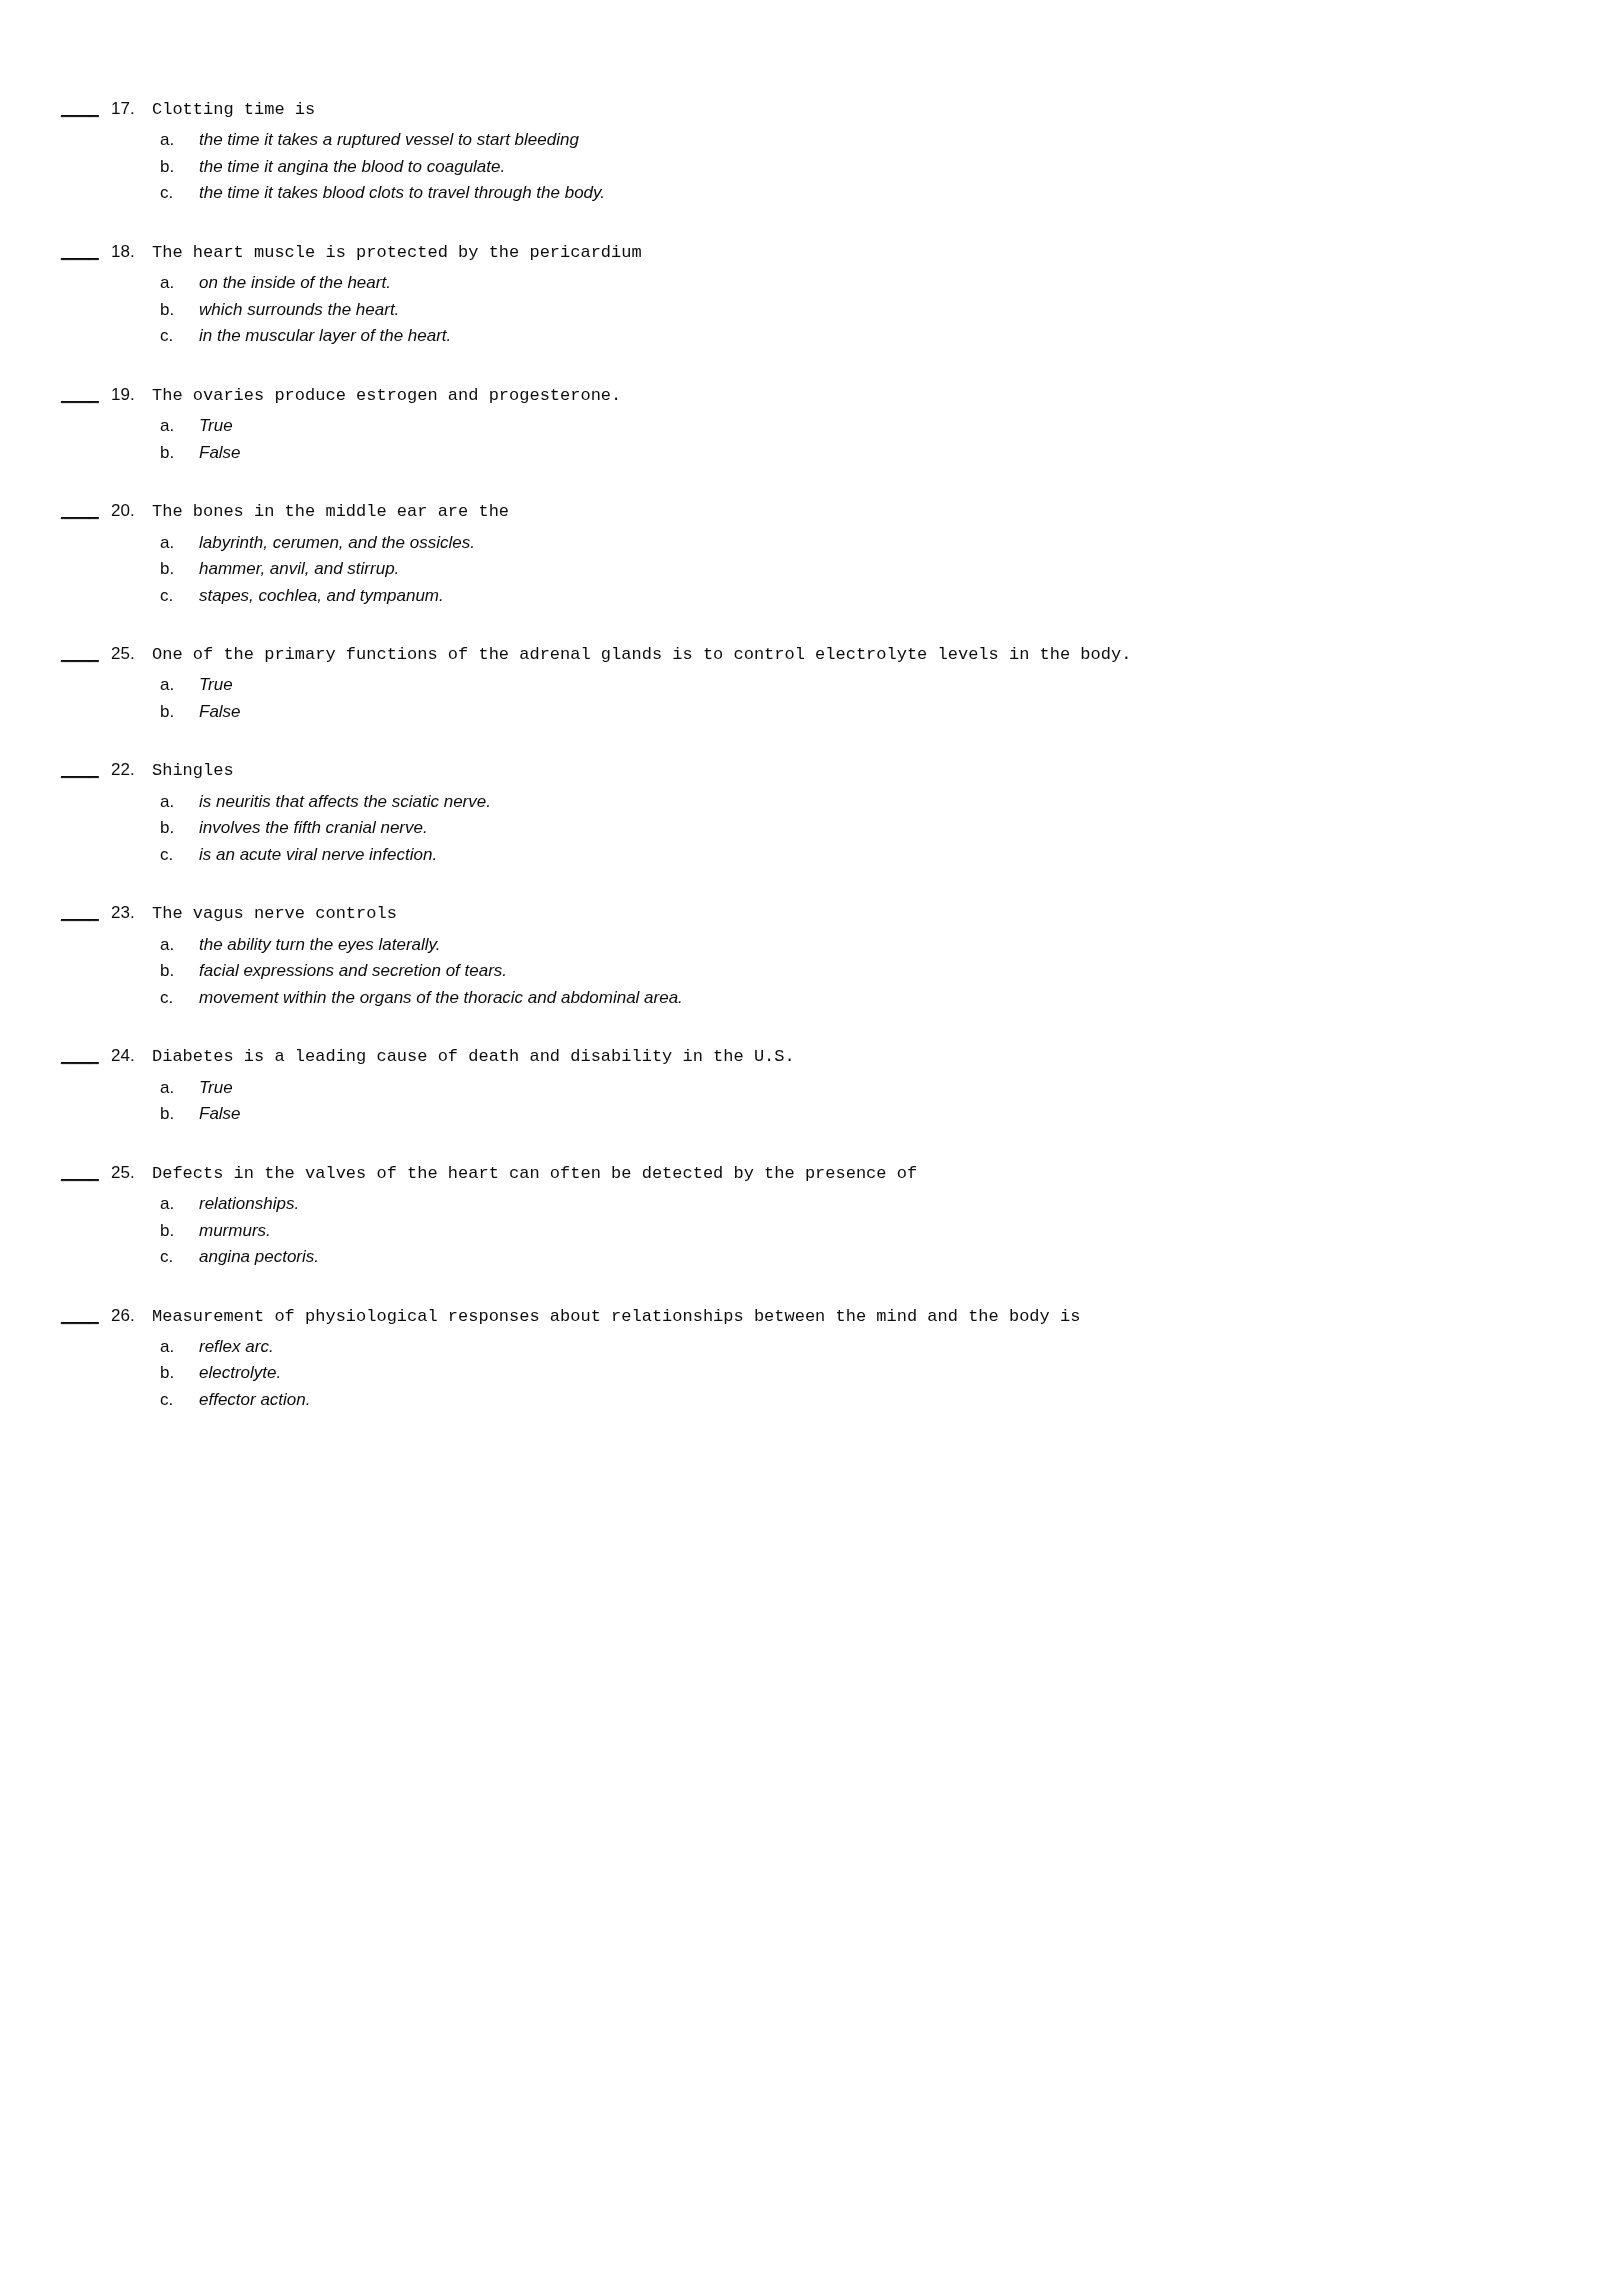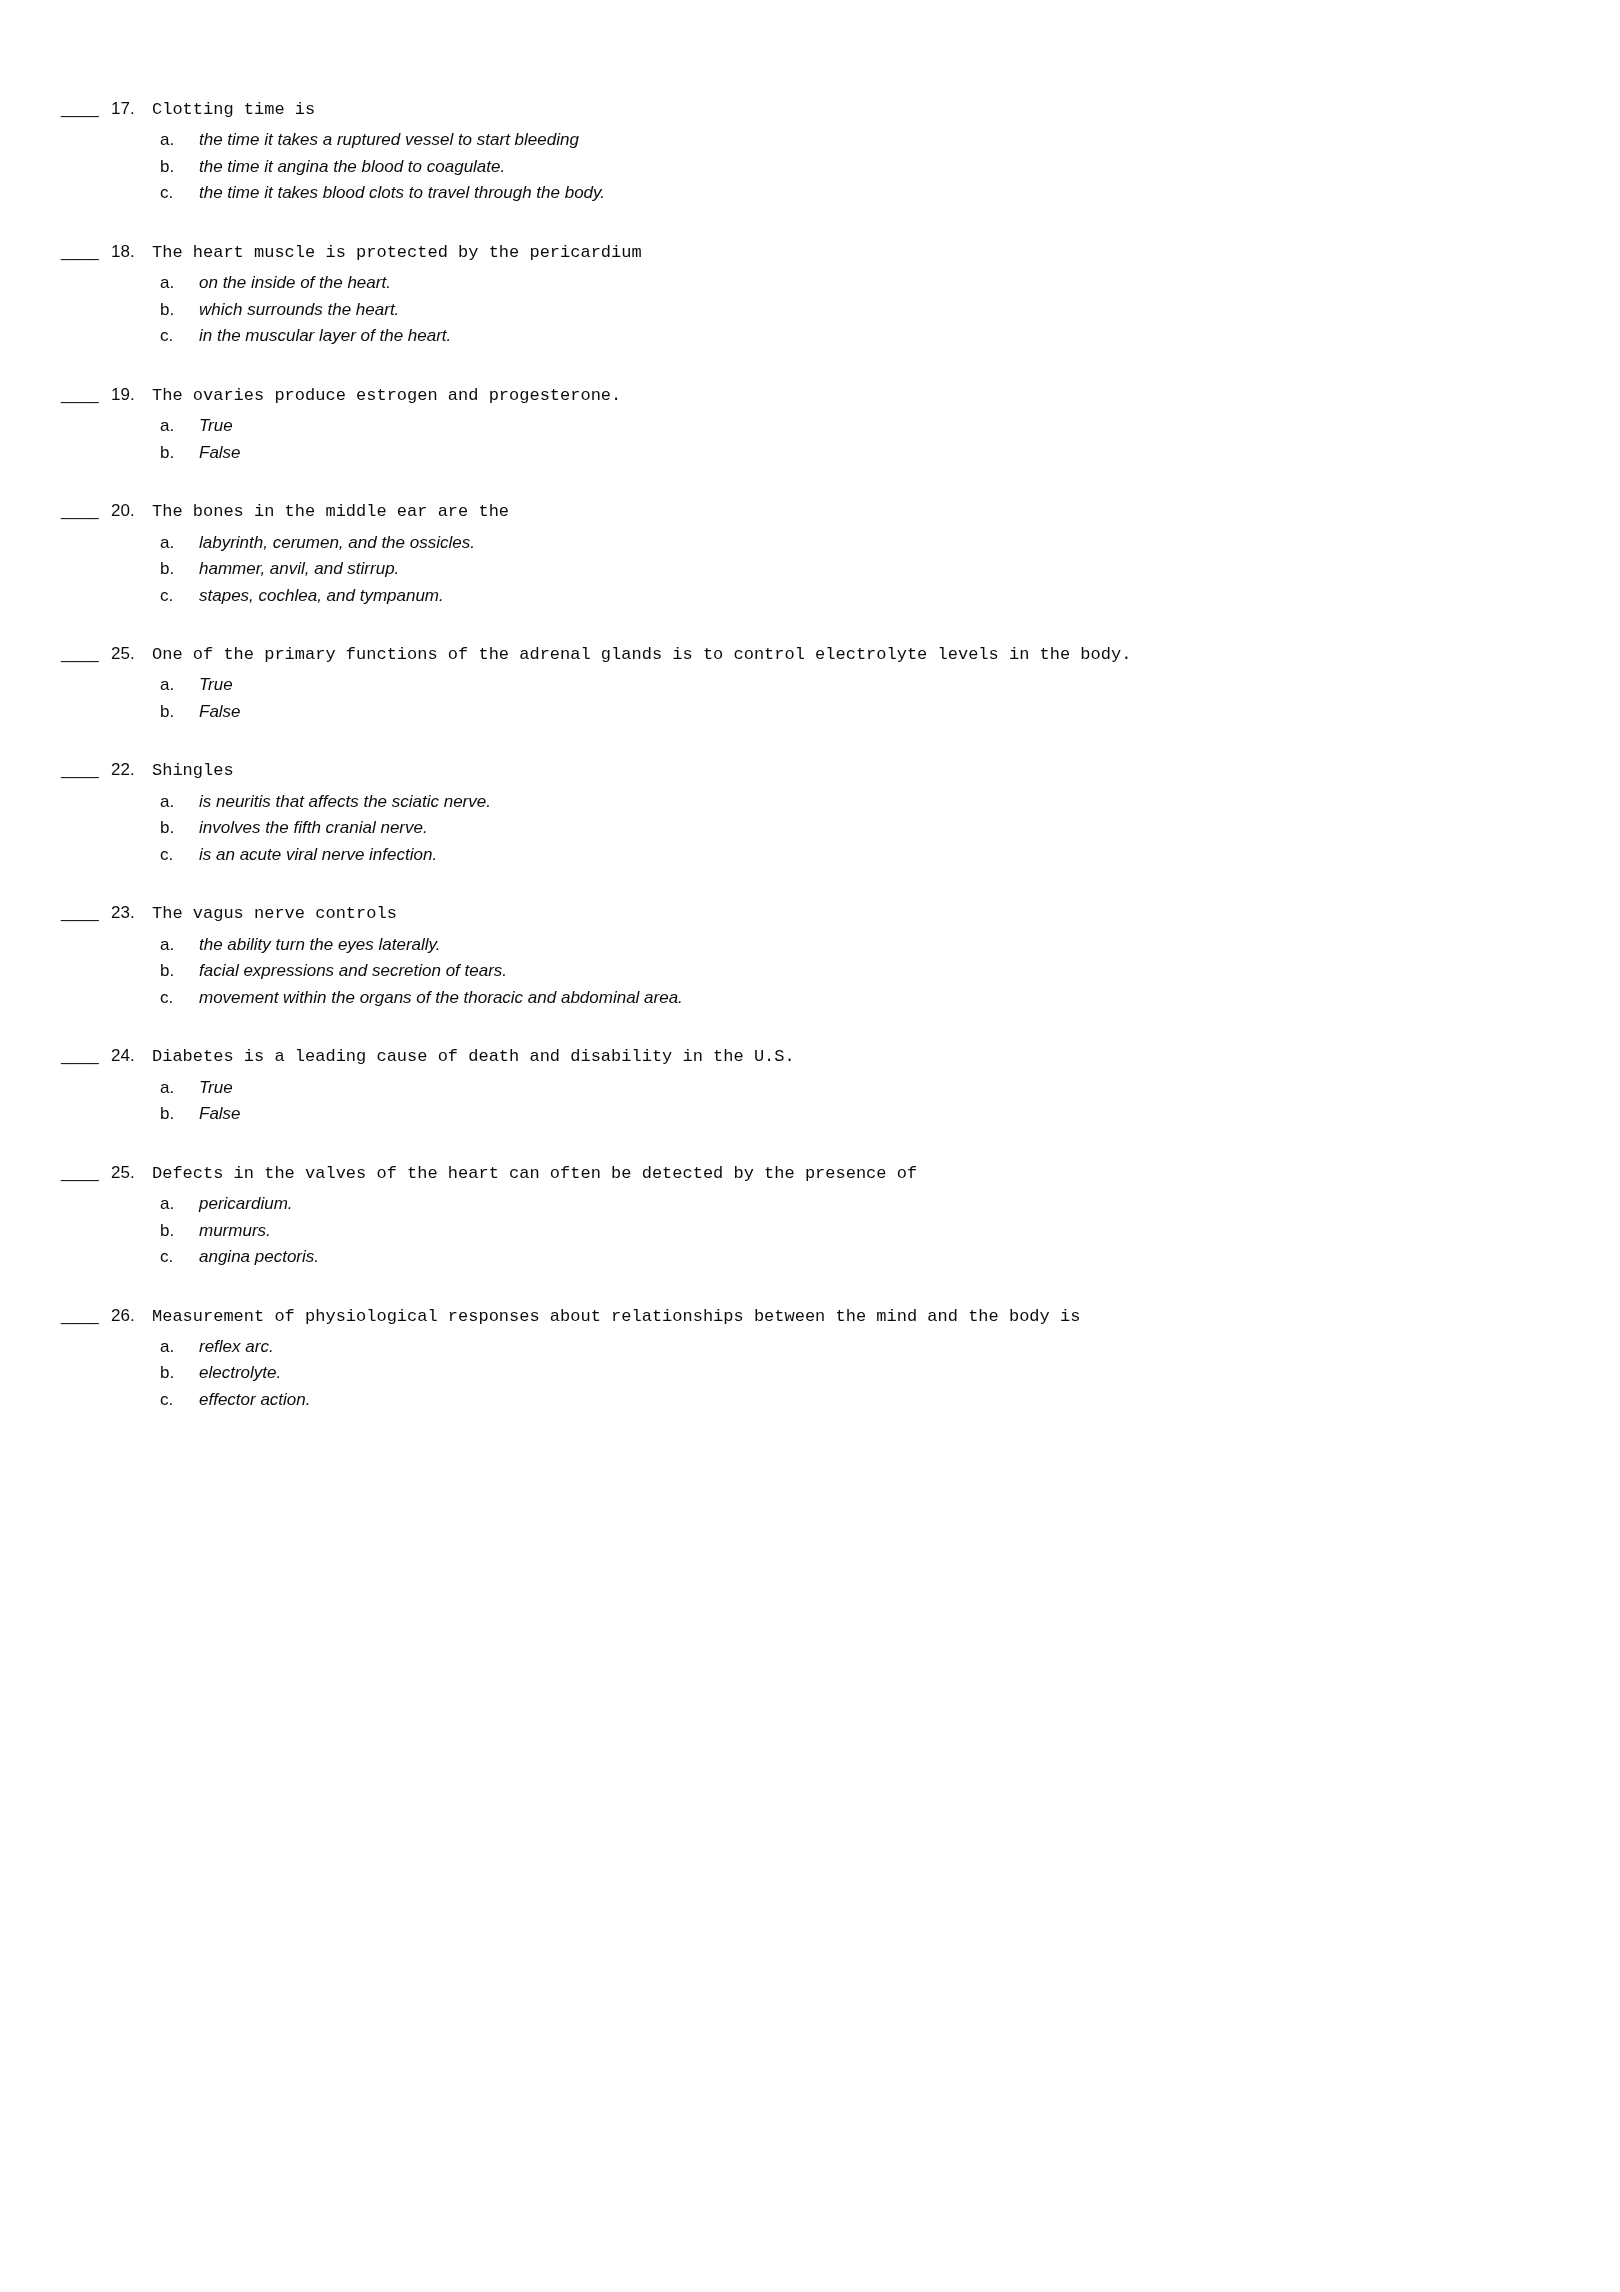--- a/index.html
+++ b/index.html
@@ -22,20 +22,21 @@
     display: flex;
     align-items: baseline;
     line-height: 26.5px;
     margin-bottom: 3.9px;
   }
   .blank {
     flex: none;
     width: 50px;
     white-space: pre;
     color: #0c0c0c;
+    text-decoration: underline;
   }
   .qnum {
     flex: none;
     width: 41px;
   }
   .qtext { flex: 1; font-family: Liberation Mono, monospace; }
   .opts { }
   .opt {
     display: flex;
     align-items: baseline;
@@ -228,21 +229,21 @@
   <div class="q">
     <div class="q-head">
       <span class="blank">____</span>
       <span class="qnum">25.</span>
       <span class="qtext">Defects in the valves of the heart can often be detected by the presence of</span>
     </div>
     <div class="opts">
 
     <div class="opt">
         <span class="olet">a.</span>
-        <span class="otext">pericardium.</span>
+        <span class="otext">relationships.</span>
       </div>
           <div class="opt">
         <span class="olet">b.</span>
         <span class="otext">murmurs.</span>
       </div>
           <div class="opt">
         <span class="olet">c.</span>
         <span class="otext">angina pectoris.</span>
       </div>
         </div>

